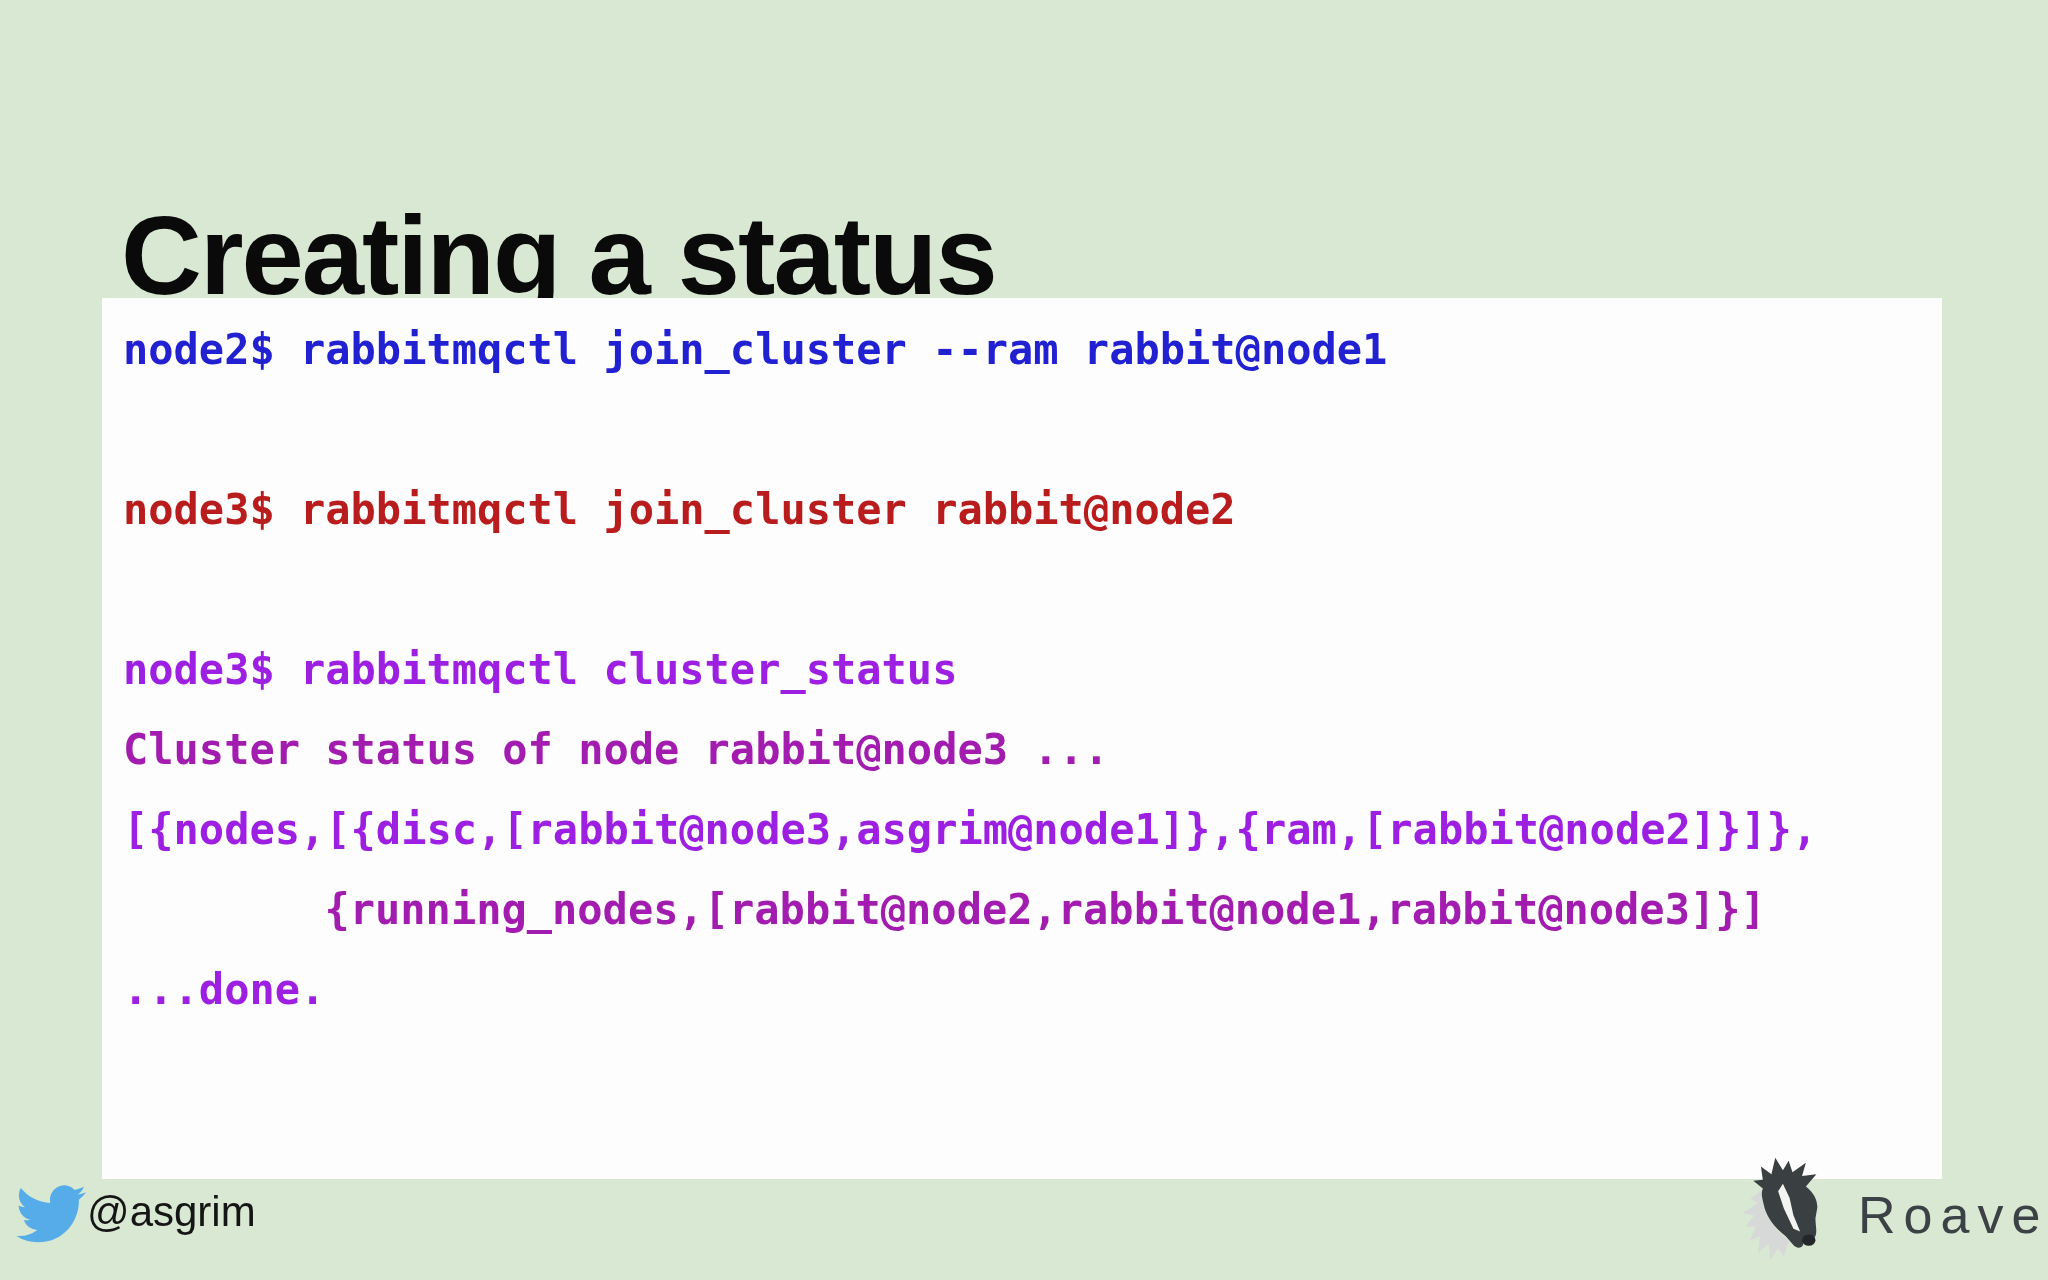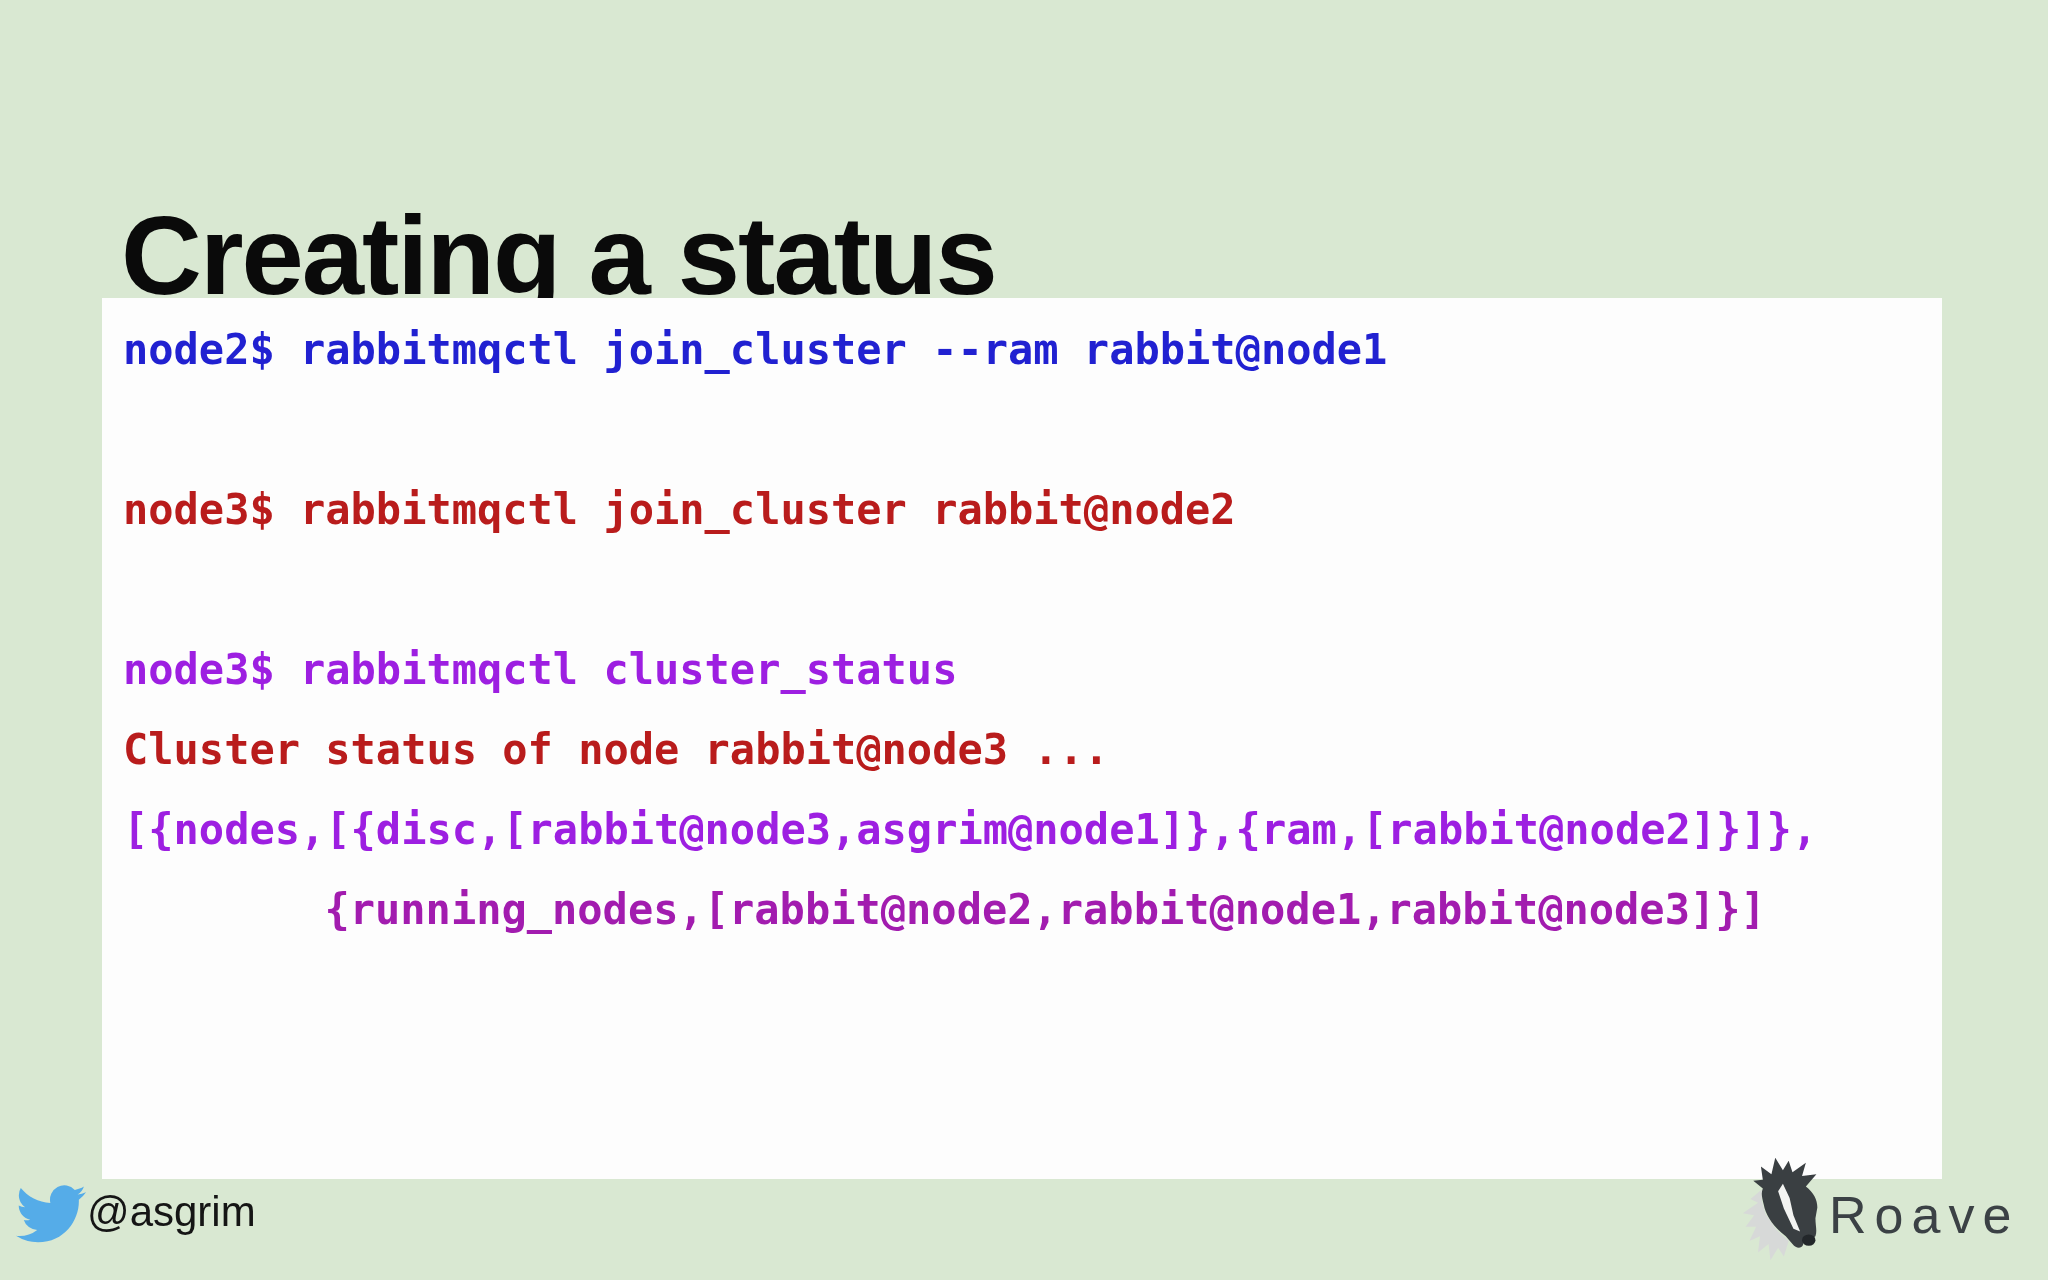--- a/index.html
+++ b/index.html
@@ -33,39 +33,40 @@
     font-size:42px;color:var(--handle-text,#151515);line-height:1;
     padding-bottom:6px;
   }
   .footer-right{
     position:absolute;left:1733px;top:1155px;
     display:flex;align-items:flex-end;
   }
   .brand-name{
     font-size:52px;letter-spacing:8px;line-height:1;
     color:var(--brand-text,#3b4145);
-    margin-left:0;margin-bottom:24px;
+    margin-left:29px;margin-bottom:24px;
   }
   svg{display:block;}
 </style>
 </head>
 <body>
 
 <h1 class="slide-title">Creating a status</h1>
 
 <div class="terminal">
   <div>
       <div class="code-line" style="color: rgb(33, 33, 209);">node2$ rabbitmqctl join_cluster --ram rabbit@node1</div>
       <div class="code-line" style="color: rgb(157, 31, 225);"> </div>
       <div class="code-line" style="color: #b91c1c;">node3$ rabbitmqctl join_cluster rabbit@node2</div>
       <div class="code-line" style="color: rgb(157, 31, 225);"> </div>
       <div class="code-line" style="color: rgb(157, 31, 225);">node3$ rabbitmqctl cluster_status</div>
-      <div class="code-line" style="color: #b91c1c;">Cluster status of node rabbit@node3 ...</div>
+      <div class="code-line" style="color: #a21caf;">Cluster status of node rabbit@node3 ...</div>
       <div class="code-line" style="color: rgb(157, 31, 225);">[{nodes,[{disc,[rabbit@node3,asgrim@node1]},{ram,[rabbit@node2]}]},</div>
       <div class="code-line" style="color: #a21caf; text-align: center;"> {running_nodes,[rabbit@node2,rabbit@node1,rabbit@node3]}]</div>
+      <div class="code-line" style="color: rgb(157, 31, 225);">...done.</div>
     </div>
 </div>
 
 <div class="footer-left">
   <span>
     <svg width="70" height="64" viewBox="0 1.8 24 21.2">
       <path fill="var(--twitter-blue,#55ace8)" d="M23.953 4.57a10 10 0 0 1-2.825.775 4.958 4.958 0 0 0 2.163-2.723c-.951.555-2.005.959-3.127 1.184a4.92 4.92 0 0 0-8.384 4.482C7.69 8.095 4.067 6.13 1.64 3.162a4.822 4.822 0 0 0-.666 2.475c0 1.71.87 3.213 2.188 4.096a4.904 4.904 0 0 1-2.228-.616v.06a4.923 4.923 0 0 0 3.946 4.827 4.996 4.996 0 0 1-2.212.085 4.936 4.936 0 0 0 4.604 3.417 9.867 9.867 0 0 1-6.102 2.105c-.39 0-.779-.023-1.17-.067a13.995 13.995 0 0 0 7.557 2.209c9.053 0 13.998-7.496 13.998-13.985 0-.21 0-.42-.015-.63a9.935 9.935 0 0 0 2.46-2.548l-.047-.02z"></path>
     </svg>
   </span>
   <span class="twitter-handle">@asgrim</span>

